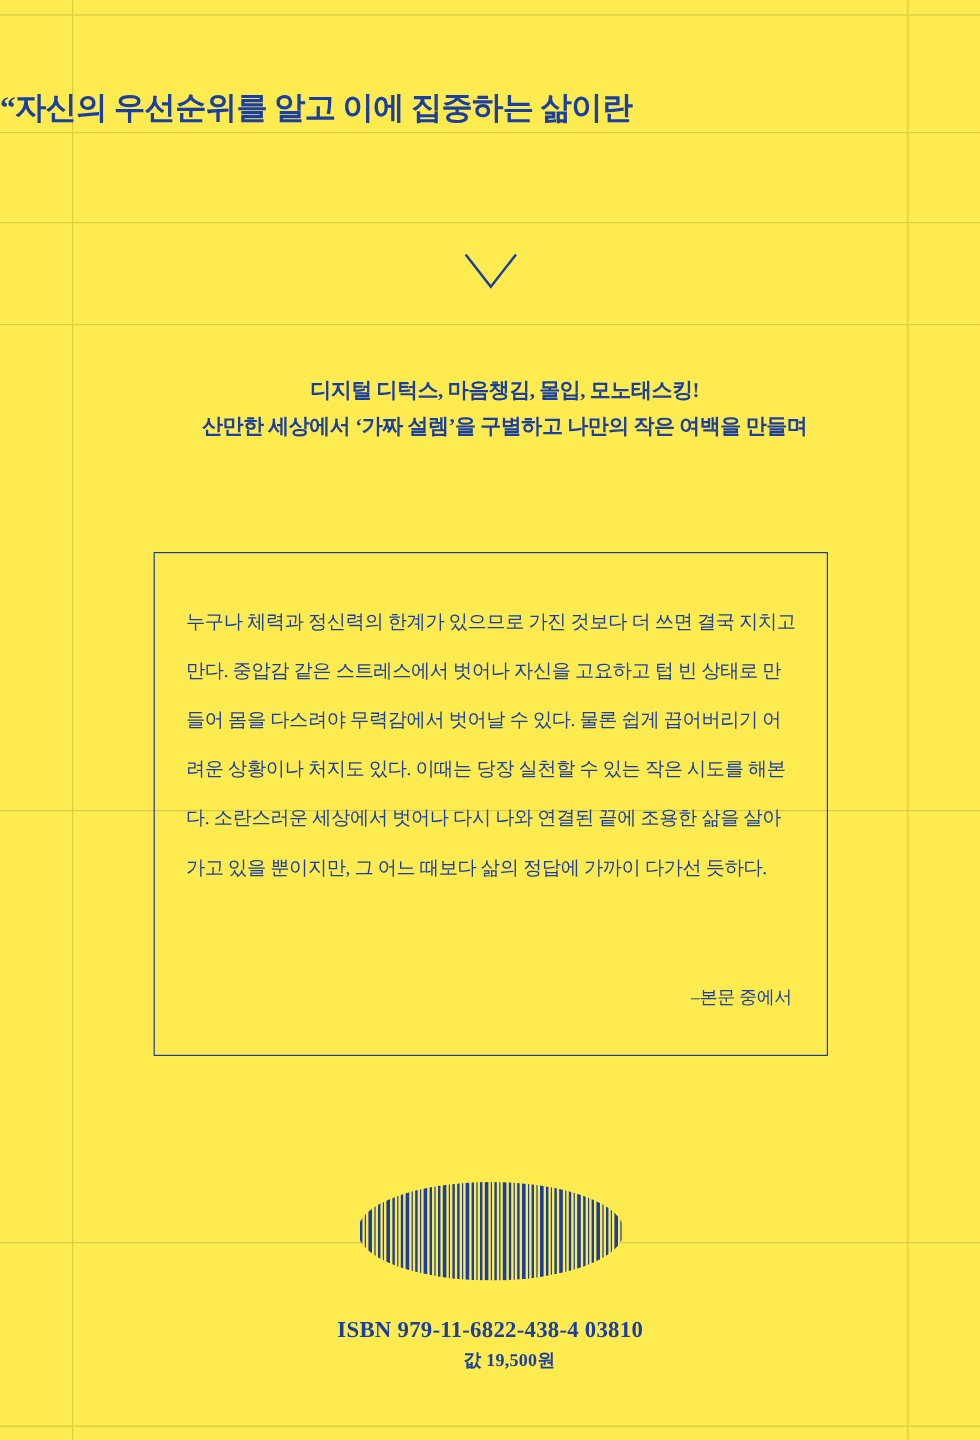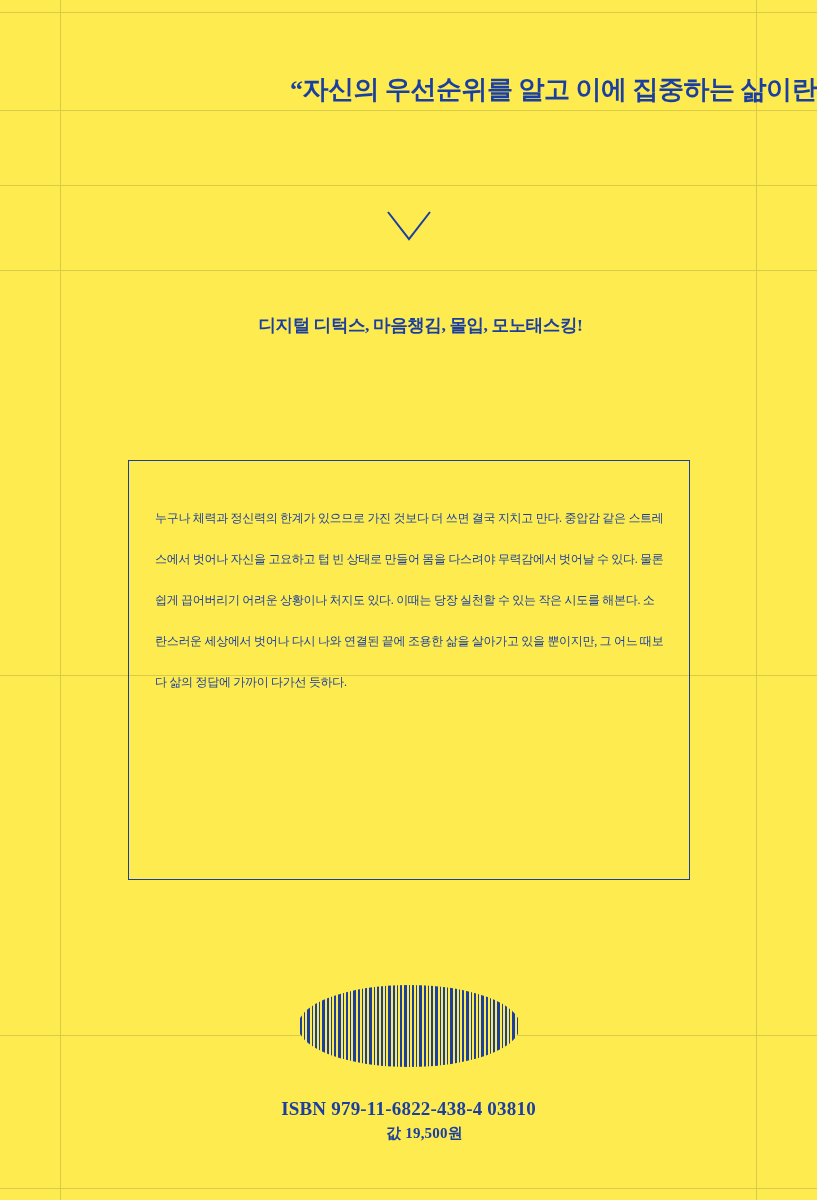--- a/index.html
+++ b/index.html
@@ -44,27 +44,26 @@
     width: 100%;
     height: 100%;
   }
 
   
   .quote {
     position: absolute;
     top: 54px;
     left: 0;
     right: 0;
-    text-align: right;
+    text-align: left;
     font-weight: bold;
     font-size: 26px;
     line-height: 72px;
     letter-spacing: -0.5px;
     color: #1b3fa0;
-    padding-left: 20px;
   }
   .quote .line {
     display: block;
   }
 
   
   .chevron {
     position: absolute;
     top: 210px;
     left: 0;
@@ -100,21 +99,21 @@
     width: 562px;
     height: 420px;
     border: 1.5px solid #1b3fa0;
     box-sizing: border-box;
   }
   .excerpt-text {
     position: absolute;
     left: 155px;
     top: 498px;
     width: 510px;
-    font-size: 12px;
+    font-size: 16px;
     line-height: 41px;
     letter-spacing: -0.3px;
     color: #1b3fa0;
   }
   .excerpt-text p {
     margin: 0;
   }
   .excerpt-source {
     position: absolute;
     left: 155px;
@@ -187,28 +186,30 @@
   </div>
 
   <div class="chevron">
     <svg width="46" height="32" viewBox="0 0 46 32" aria-hidden="true">
       <polyline points="2,2 23,29 44,2" fill="none" stroke="#1b3fa0" stroke-width="2"></polyline>
     </svg>
   </div>
 
   <div class="subhead">
     <span class="line">디지털 디턱스, 마음챙김, 몰입, 모노태스킹!</span>
+    <span class="line">산만한 세상에서 ‘가짜 설렘’을 구별하고 나만의 작은 여백을 만들며</span>
   </div>
 
   <div class="excerpt-box"></div>
 
   <div class="excerpt-text">
     <p>누구나 체력과 정신력의 한계가 있으므로 가진 것보다 더 쓰면 결국 지치고 만다. 중압감 같은 스트레스에서 벗어나 자신을 고요하고 텁 빈 상태로 만들어 몸을 다스려야 무력감에서 벗어날 수 있다. 물론 쉽게 끕어버리기 어려운 상황이나 처지도 있다. 이때는 당장 실천할 수 있는 작은 시도를 해본다. 소란스러운 세상에서 벗어나 다시 나와 연결된 끝에 조용한 삶을 살아가고 있을 뿐이지만, 그 어느 때보다 삶의 정답에 가까이 다가선 듯하다.</p>
   </div>
 
+  <div class="excerpt-source">–본문 중에서</div>
 
   <div class="barcode">
     <svg class="stripes" viewBox="0 0 222 82" preserveAspectRatio="none" aria-hidden="true">
       <g fill="#1b3fa0">
         <rect x="2" y="0" width="2" height="82"></rect>
         <rect x="6" y="0" width="1" height="82"></rect>
         <rect x="9" y="0" width="3" height="82"></rect>
         <rect x="14" y="0" width="1" height="82"></rect>
         <rect x="17" y="0" width="2" height="82"></rect>
         <rect x="21" y="0" width="1" height="82"></rect>

